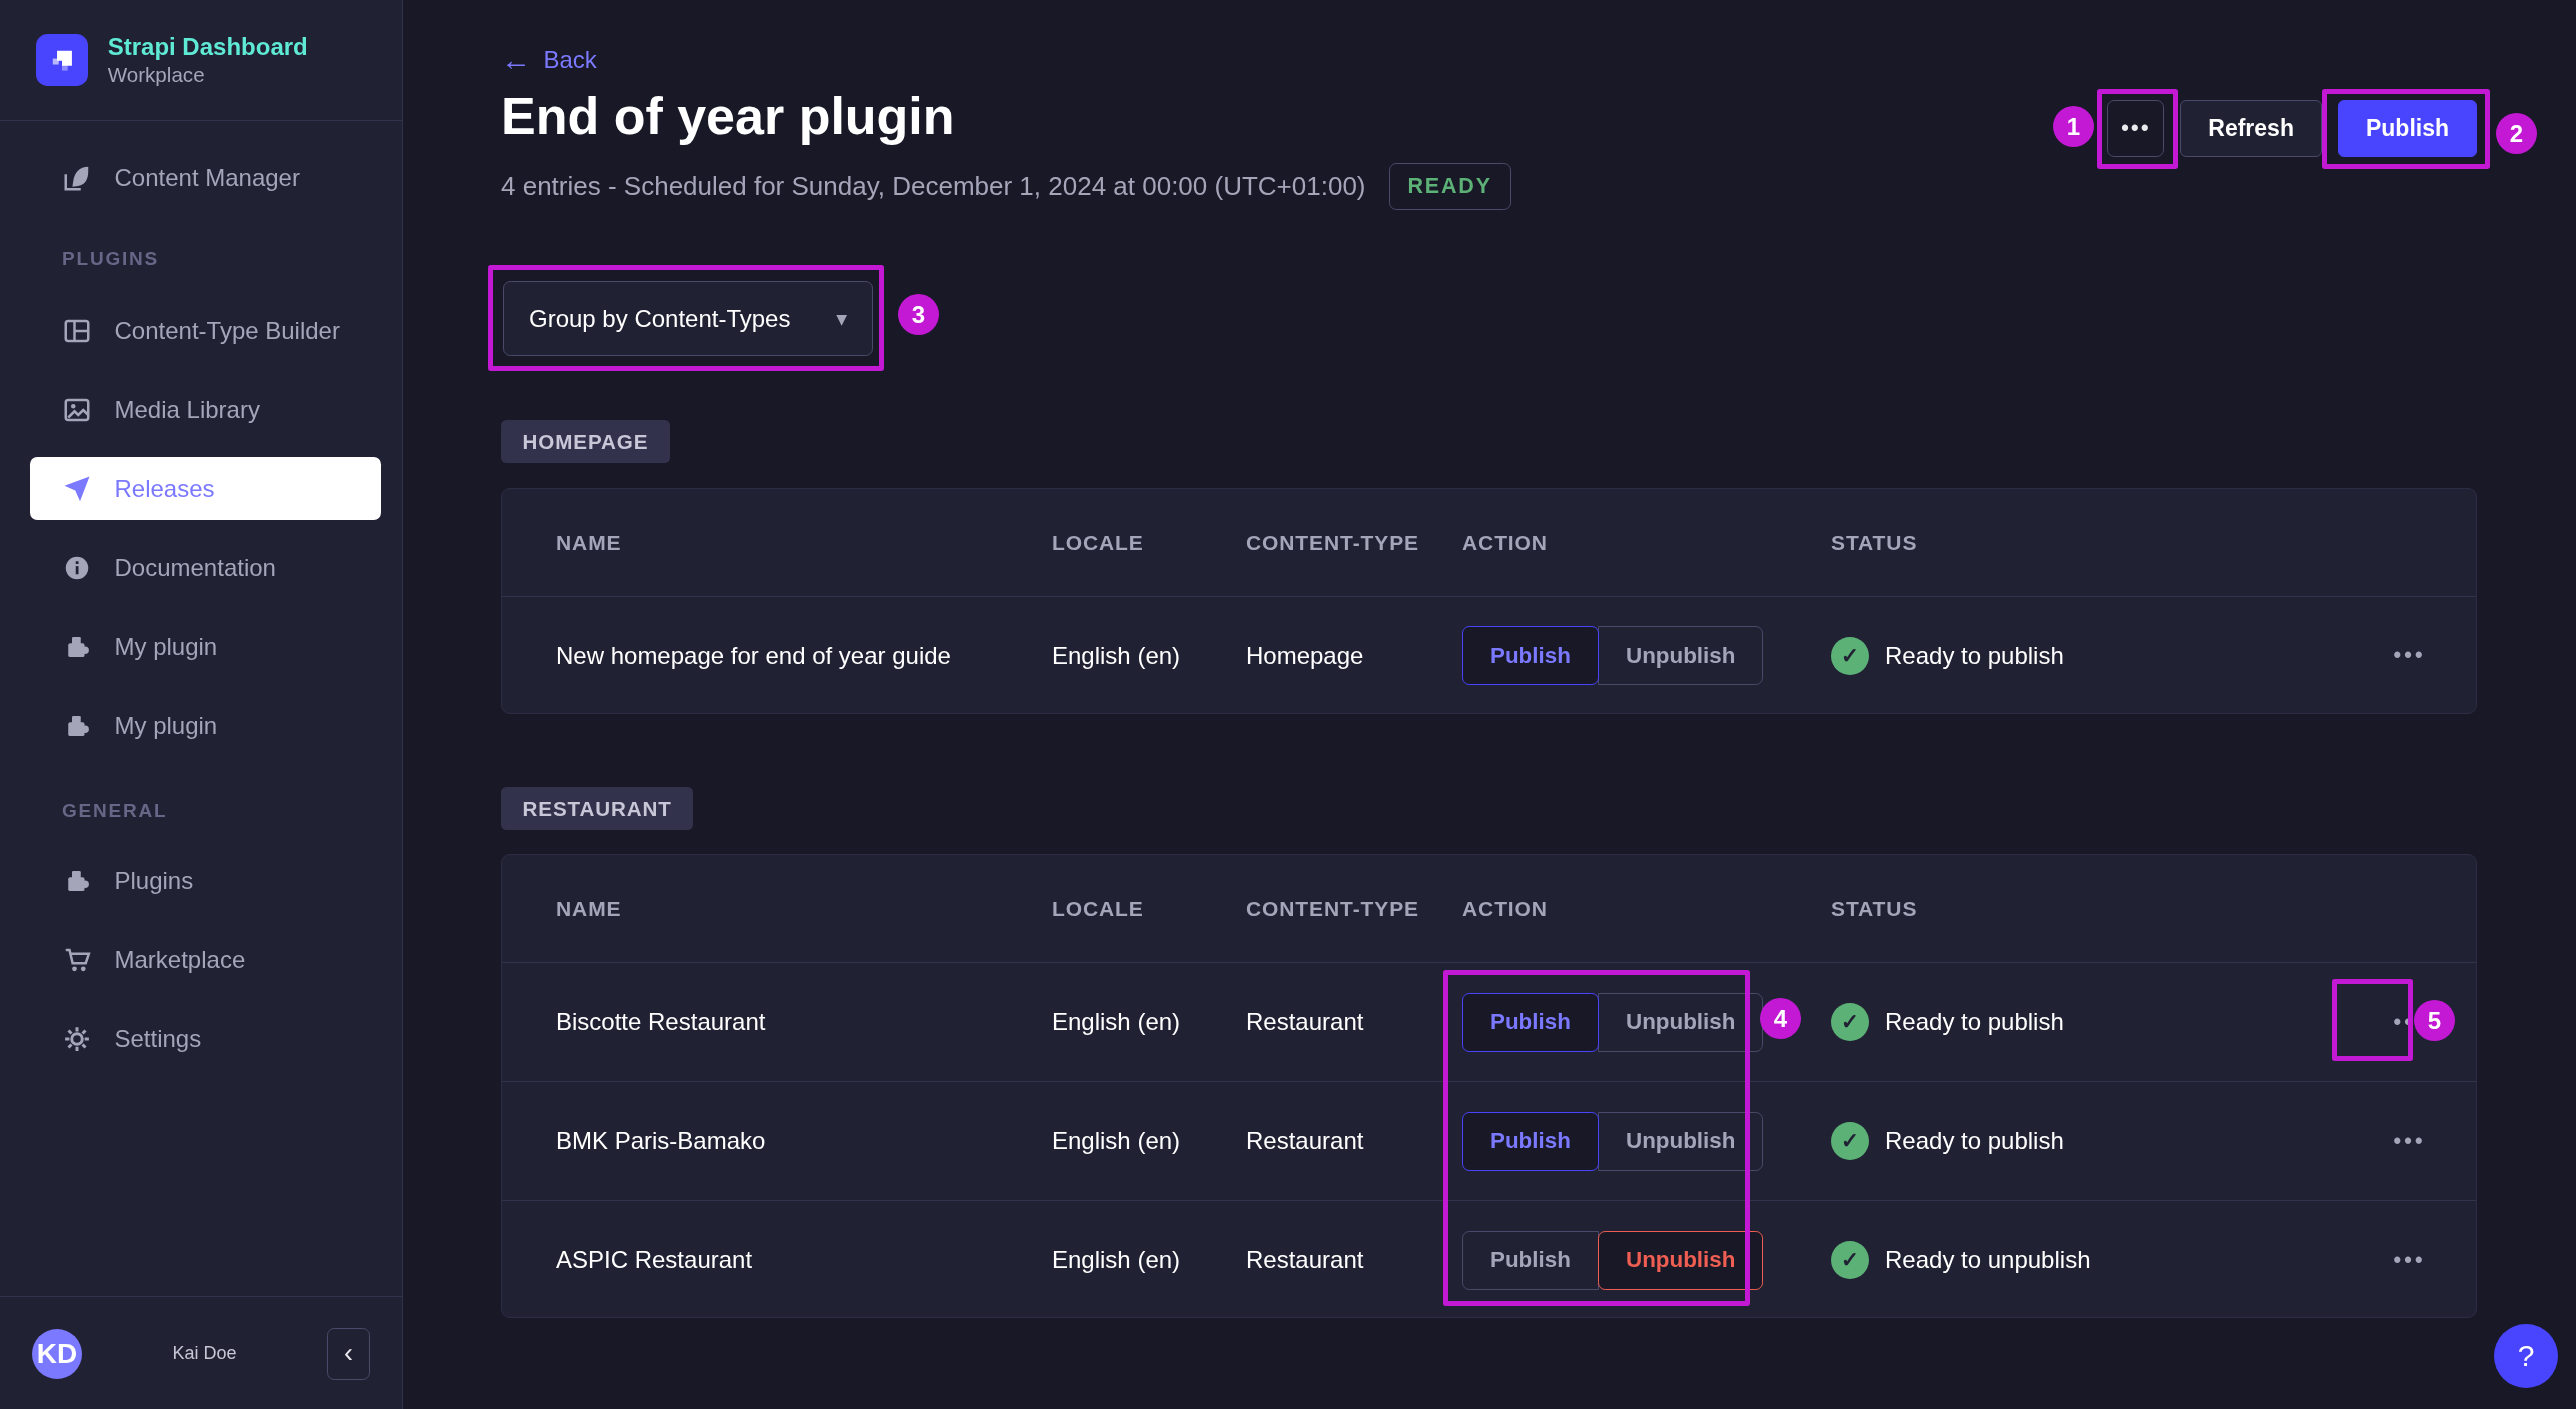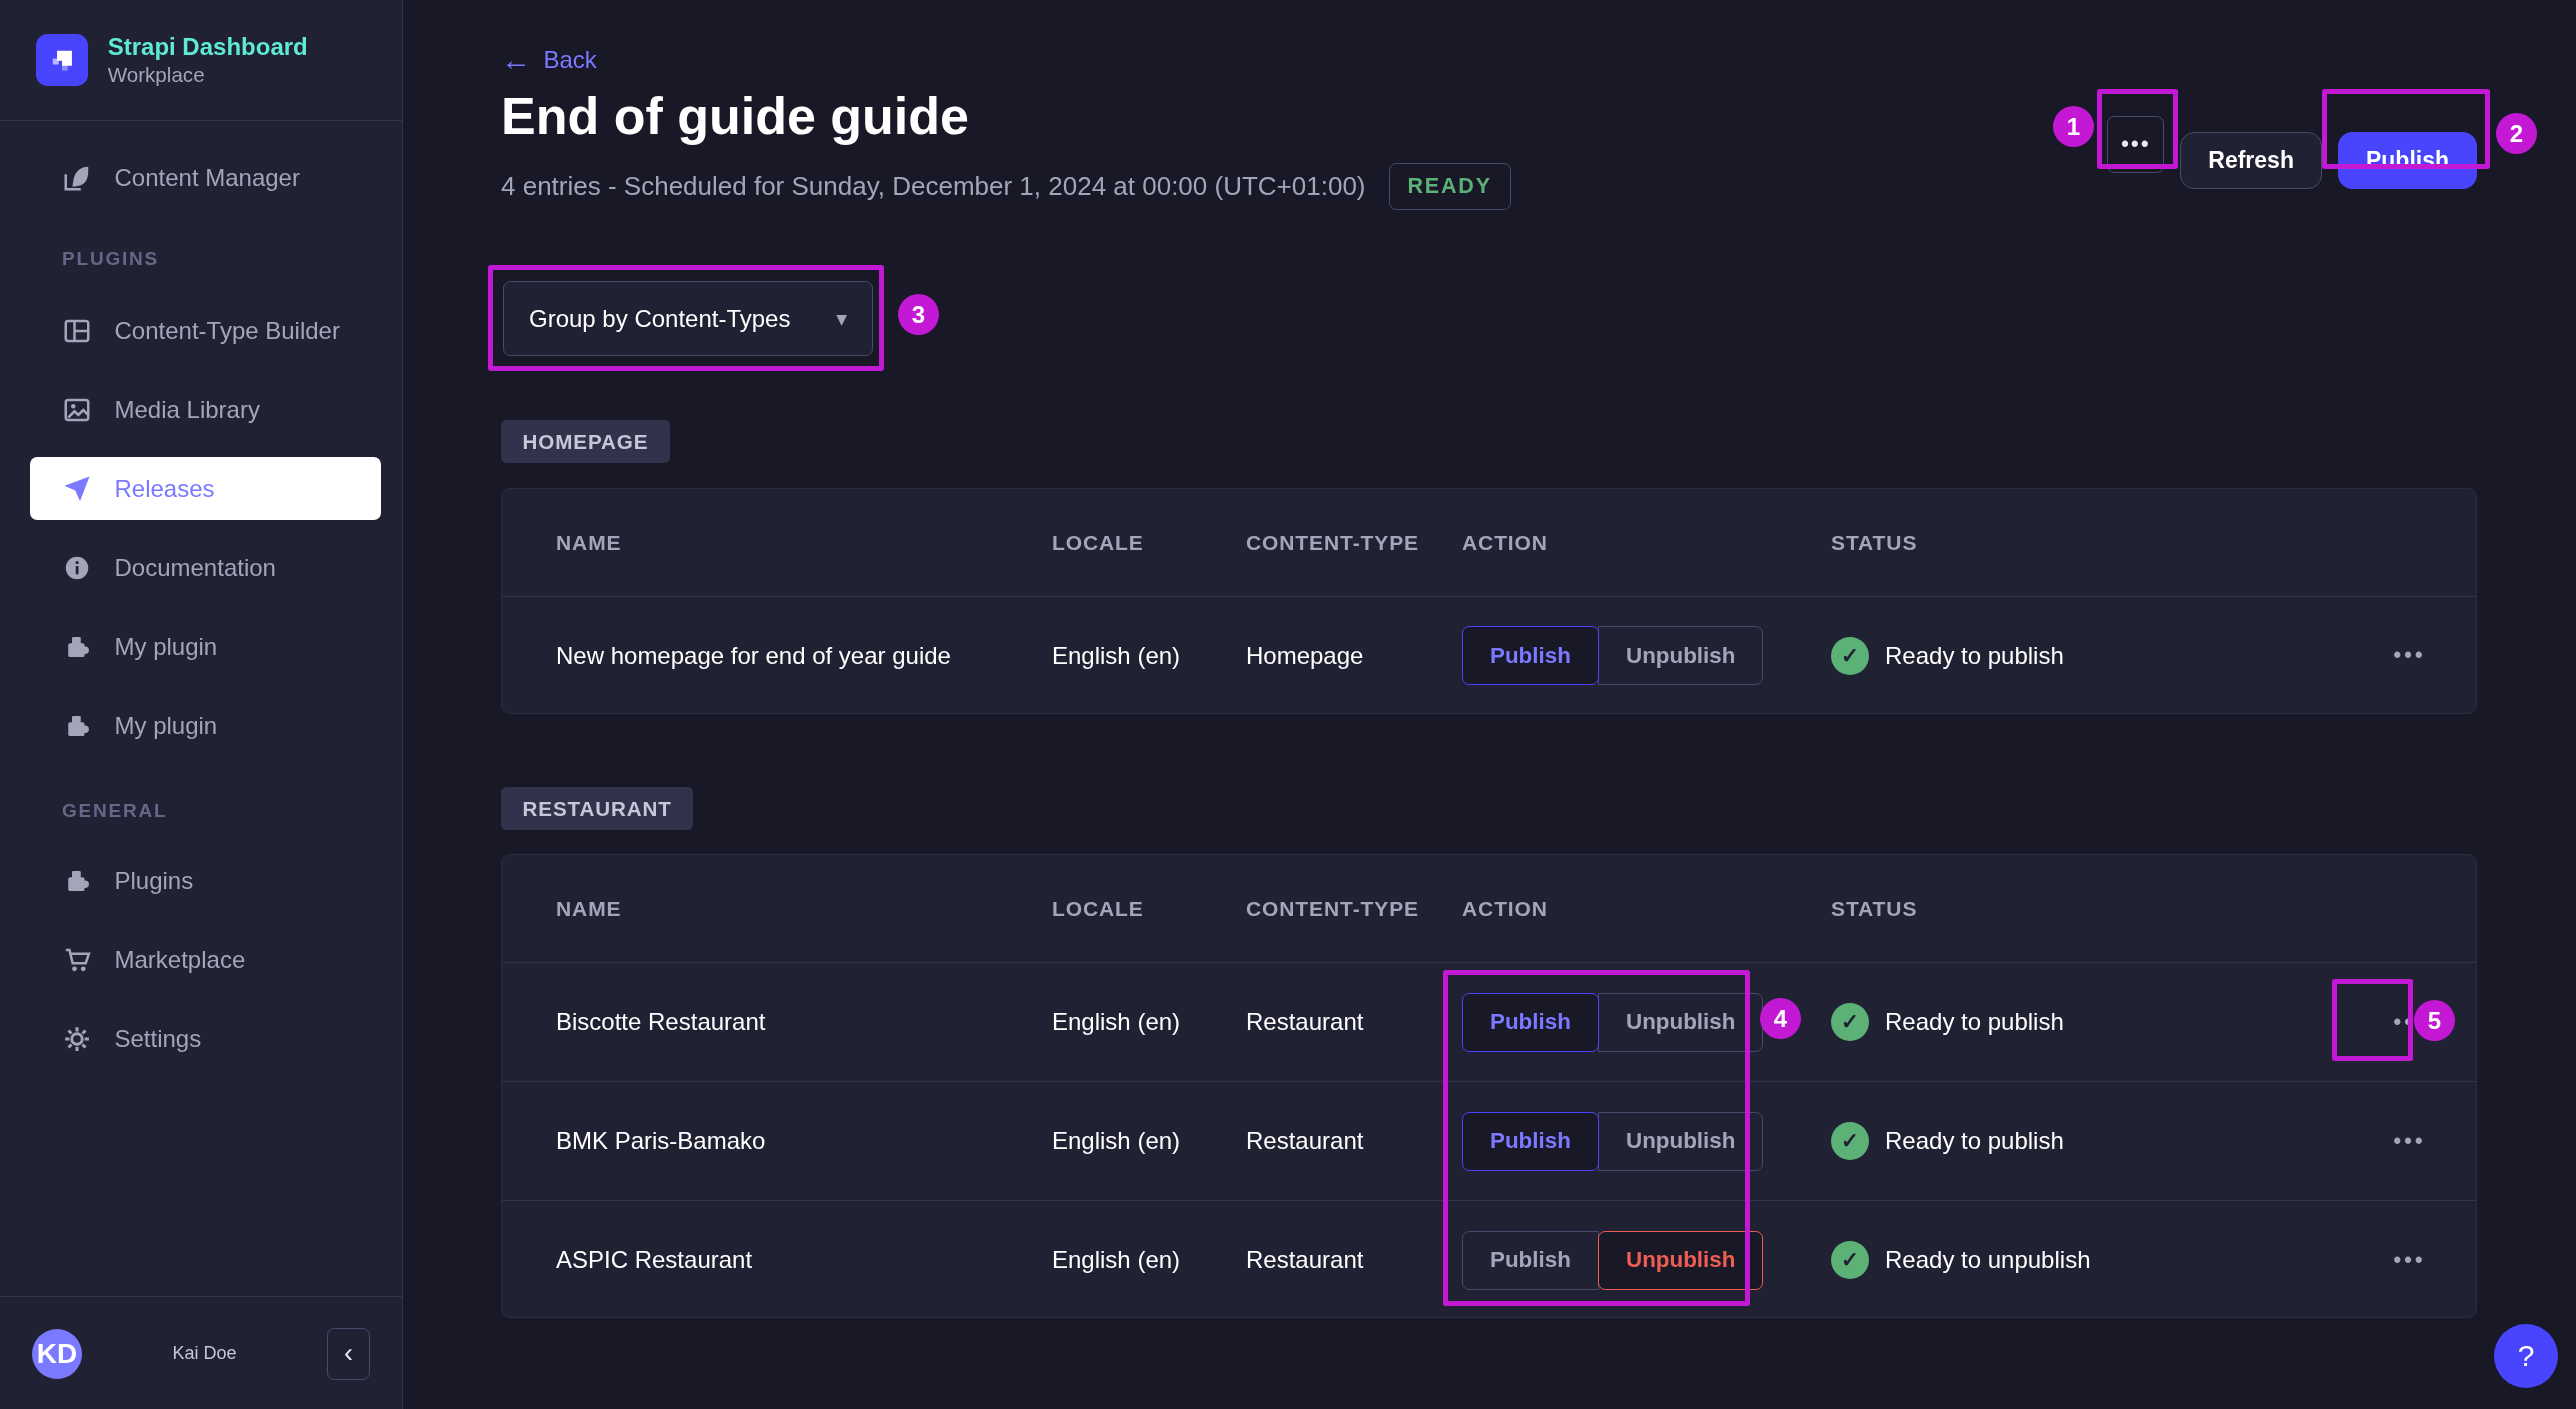--- a/index.html
+++ b/index.html
@@ -85,23 +85,23 @@
   .header-actions {
     position:absolute; top:100px; right:99px;
     display:flex; align-items:center; gap:16px;
   }
   .more-btn {
     width:57px; height:57px; border:0.9px solid #4a4a6a; border-radius:7.2px;
     background:transparent; color:#eaeaef; font-size:23px; letter-spacing:1.8px;
     display:flex; align-items:center; justify-content:center; cursor:pointer;
   }
   .btn {
-    height:57px; border-radius:14px; padding:0 27px;
+    height:57px; border-radius:6px; padding:0 27px;
     font-size:23px; font-weight:600; font-family:inherit;
-    display:flex; align-items:center; justify-content:center; cursor:pointer;margin-top:32px;
+    display:flex; align-items:center; justify-content:center; cursor:pointer;
   }
   .btn-tertiary { background:#212134; border:0.9px solid #4a4a6a; color:#fff; }
   .btn-primary  { background:#4945ff; border:0.9px solid #4945ff; color:#fff; }
   .groupby {
     position:absolute; top:281px; left:100px; width:370px; height:75px;
     background:#212134; border:0.9px solid #4a4a6a; border-radius:7.2px;
     display:flex; align-items:center; justify-content:space-between;
     padding:0 25px; cursor:pointer;
   }
   .groupby .val { font-size:24px; color:#fff; }
@@ -309,21 +309,21 @@
   </div>
 </aside>
 
 <main class="main">
 
   <div class="back-row">
     <span class="back-arrow">←</span>
     <span class="back-label">Back</span>
   </div>
 
-  <h1 class="page-title">End of guide guide</h1>
+  <h1 class="page-title">End of year plugin</h1>
 
   <div class="subtitle-row">
     <span class="page-subtitle">4 entries - Scheduled for Sunday, December 1, 2024 at 00:00 (UTC+01:00)</span>
     <span class="ready-badge">READY</span>
   </div>
 
   <div class="header-actions">
     <button class="more-btn">
       <span>•••</span>
     </button>

